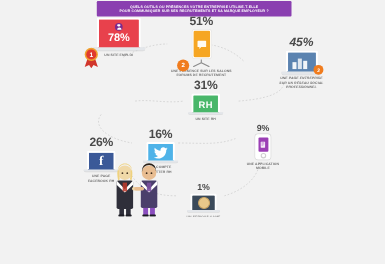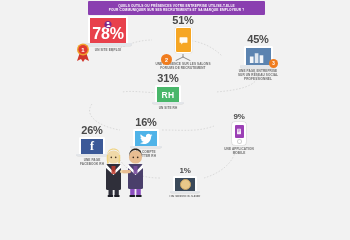--- a/index.html
+++ b/index.html
@@ -199,21 +199,21 @@
     </g>
   </svg>
 
   <div class="node" style="left:80px; top:16px; width:56px;">
     <div class="laptop">
       <div class="laptop-screen" style="width:40px;height:27px;background:#e8414c;">
         <div style="position:absolute;top:2.5px;left:50%;transform:translateX(-50%);width:7px;height:7px;border-radius:50%;background:#7b2a8e;">
           <div style="position:absolute;top:1.8px;left:2.4px;width:2.2px;height:2.2px;border-radius:50%;background:#ffffff;"></div>
           <div style="position:absolute;bottom:0.6px;left:1.5px;width:4px;height:2px;border-radius:2px 2px 0 0;background:#ffffff;"></div>
         </div>
-        <div class="screen-pct" style="font-size:16px;margin-top:7px;">78%</div>
+        <div class="screen-pct" style="font-size:10px;margin-top:7px;">78%</div>
       </div>
       <div class="laptop-base" style="width:48px;height:3px;"></div>
     </div>
     <div class="node-label">UN SITE EMPLOI</div>
 
     <div style="position:absolute;left:-4px;top:26px;width:14px;height:20px;">
       <svg viewBox="0 0 14 20" width="14" height="20">
         <path d="M4,10 L1,19 L5,17 L7,20 L9,17 L13,19 L10,10 Z" fill="#d1362c"></path>
         <circle cx="7" cy="7.5" r="6" fill="#f0a22e"></circle>
         <circle cx="7" cy="7.5" r="4.6" fill="#e03a2f"></circle>
@@ -234,41 +234,41 @@
         <path d="M10,0 L10,3 M10,3 L3,6.5 M10,3 L17,6.5" stroke="#8c8c8c" stroke-width="1" fill="none" stroke-linecap="round"></path>
       </svg>
     </div>
     <div class="node-label">UNE PRÉSENCE SUR LES SALONS
 FORUMS DE RECRUTEMENT</div>
     <div class="rank-badge" style="left:17px; top:40px; background:#f07c1e;">
       <span>2</span>
     </div>
   </div>
 
-  <div class="node" style="left:224px; top:33px; width:68px;">
+  <div class="node" style="left:240px; top:33px; width:68px;font-style:italic;">
     <div class="node-pct">45%</div>
     <div class="laptop">
       <div class="laptop-screen" style="width:29px;height:19px;background:#5b83b0;">
         <svg viewBox="0 0 26 16" width="22" height="13">
           <rect x="3" y="8" width="4.5" height="8" fill="#ffffff" opacity="0.92"></rect>
           <rect x="9" y="4" width="4.5" height="12" fill="#ffffff" opacity="0.80"></rect>
           <rect x="15" y="6.5" width="4.5" height="9.5" fill="#ffffff" opacity="0.92"></rect>
         </svg>
       </div>
       <div class="laptop-base" style="width:36px;height:2.6px;"></div>
     </div>
     <div class="node-label">UNE PAGE ENTREPRISE
 SUR UN RÉSEAU SOCIAL
 PROFESSIONNEL</div>
     <div class="rank-badge" style="left:45px; top:26px; background:#f07c1e; width:9px; height:9px; font-size:4.6px;">
       <span>3</span>
     </div>
   </div>
 
-  <div class="node" style="left:144px; top:72px; width:48px;">
+  <div class="node" style="left:163px; top:72px; width:48px;">
     <div class="node-pct">31%</div>
     <div class="laptop">
       <div class="laptop-screen" style="width:26px;height:17px;background:#49b76a;">
         <div class="screen-pct" style="font-size:8.5px;letter-spacing:0.3px;text-align:right;">RH</div>
       </div>
       <div class="laptop-base" style="width:32px;height:2.4px;"></div>
     </div>
     <div class="node-label">UN SITE RH</div>
   </div>
 

